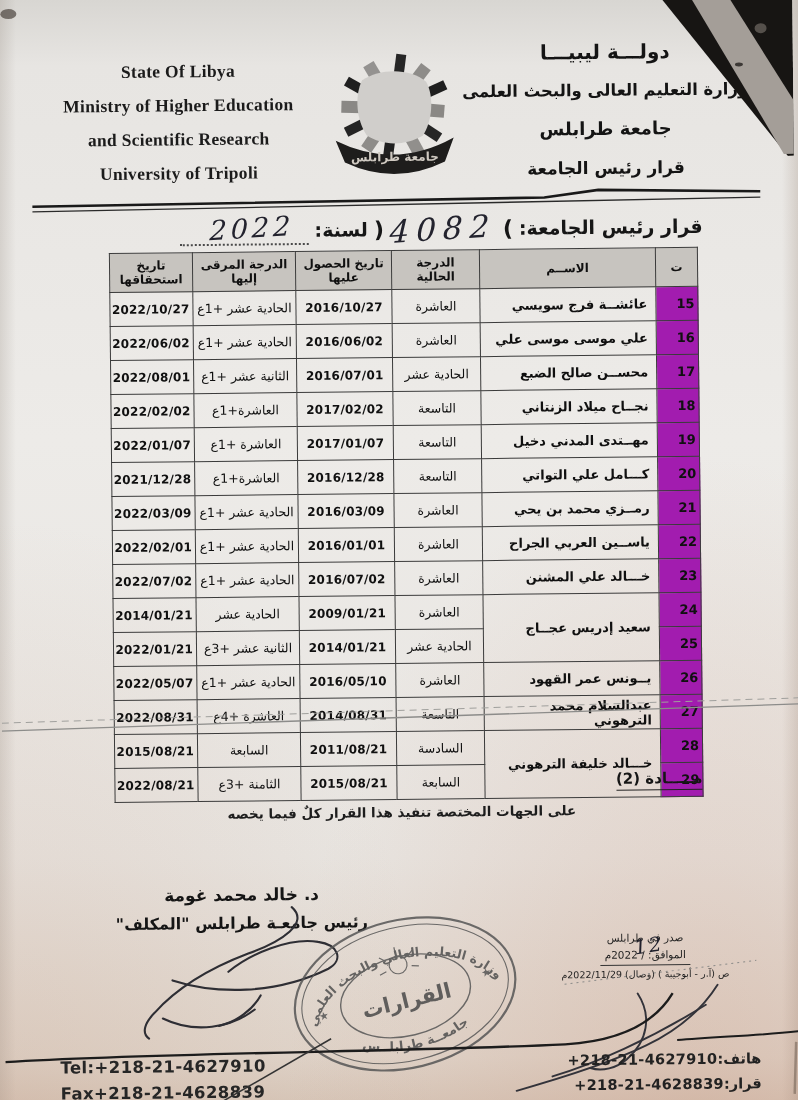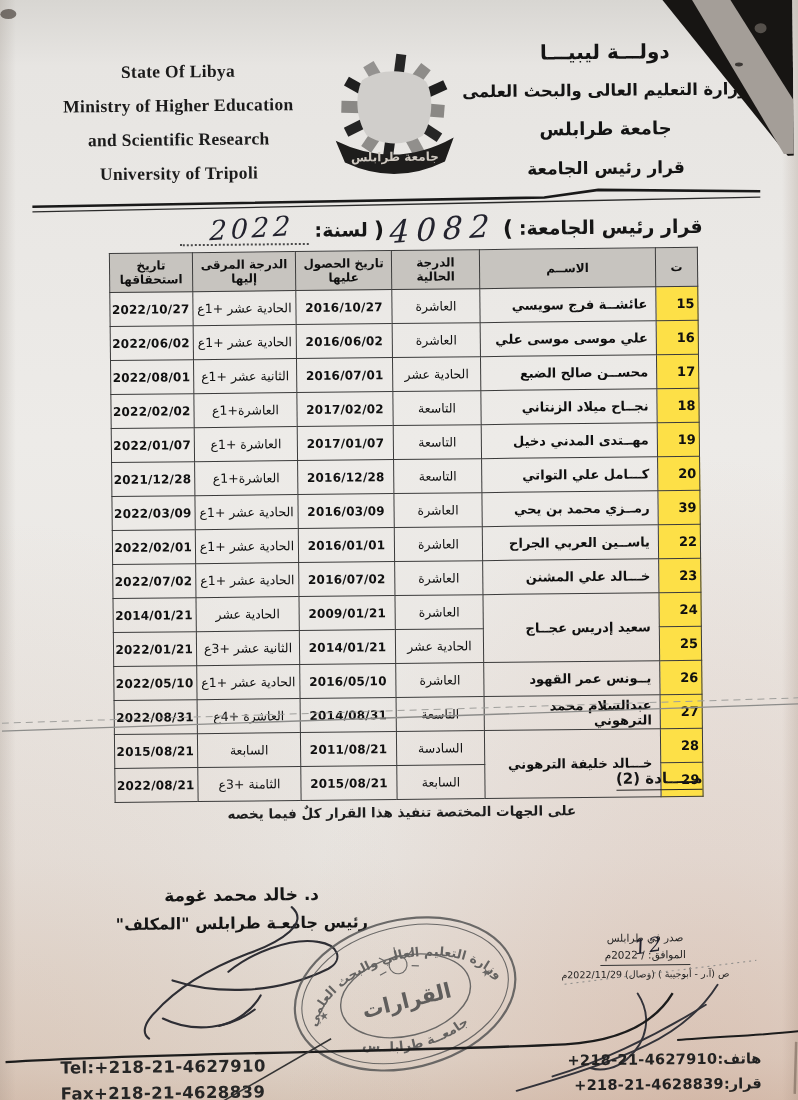--- a/index.html
+++ b/index.html
@@ -53,21 +53,21 @@
   table.decree-table{
     position:absolute;top:250px;left:112px;width:588px;direction:rtl;
     border-collapse:collapse;table-layout:fixed;font-size:12.5px;color:#101010;
   }
   .decree-table col.c-num{width:42px;} .decree-table col.c-name{width:176px;}
   .decree-table col.c-cur{width:88px;} .decree-table col.c-obt{width:96px;}
   .decree-table col.c-pro{width:103px;} .decree-table col.c-due{width:83px;}
   .decree-table th,.decree-table td{border:1.4px solid #3b3b3b;padding:1px 3px;}
   .decree-table thead th{background:#c7c4bf;font-size:12px;font-weight:bold;height:36px;}
   .decree-table td{height:31px;text-align:center;}
-  .decree-table td.num{background:#fde047;font-weight:bold;font-size:13px;padding-left:30px;}
+  .decree-table td.num{background:#a21caf;font-weight:bold;font-size:13px;padding-left:30px;}
   .decree-table td.name{text-align:right;font-weight:bold;font-size:13px;padding-right:8px;}
   .decree-table td.date{font-weight:bold;font-size:12px;letter-spacing:.2px;}
   .decree-table td.deg,.decree-table td.prom{font-size:12.5px;}
 
   
   .article-title{
     position:absolute;top:772px;right:98px;direction:rtl;font-size:15px;font-weight:bold;
     border-bottom:1.6px solid #222;padding-bottom:2px;
   }
   .article-body{
@@ -240,21 +240,21 @@
         </tr>
         <tr>
           <td class="num">20</td>
           <td class="name">كـــامل علي التواتي</td>
           <td class="deg">التاسعة</td>
           <td class="date">2016/12/28</td>
           <td class="prom">العاشرة+1ع</td>
           <td class="date due">2021/12/28</td>
         </tr>
         <tr>
-          <td class="num">39</td>
+          <td class="num">21</td>
           <td class="name">رمــزي محمد بن يحي</td>
           <td class="deg">العاشرة</td>
           <td class="date">2016/03/09</td>
           <td class="prom">الحادية عشر +1ع</td>
           <td class="date due">2022/03/09</td>
         </tr>
         <tr>
           <td class="num">22</td>
           <td class="name">ياســين العربي الجراح</td>
           <td class="deg">العاشرة</td>
@@ -284,21 +284,21 @@
           <td class="date">2014/01/21</td>
           <td class="prom">الثانية عشر +3ع</td>
           <td class="date due">2022/01/21</td>
         </tr>
         <tr>
           <td class="num">26</td>
           <td class="name">يــونس عمر القهود</td>
           <td class="deg">العاشرة</td>
           <td class="date">2016/05/10</td>
           <td class="prom">الحادية عشر +1ع</td>
-          <td class="date due">2022/05/10</td>
+          <td class="date due">2022/05/07</td>
         </tr>
         <tr>
           <td class="num">27</td>
           <td class="name">عبدالسلام محمد الترهوني</td>
           <td class="deg">التاسعة</td>
           <td class="date">2014/08/31</td>
           <td class="prom">العاشرة +4ع</td>
           <td class="date due">2022/08/31</td>
         </tr>
         <tr>

